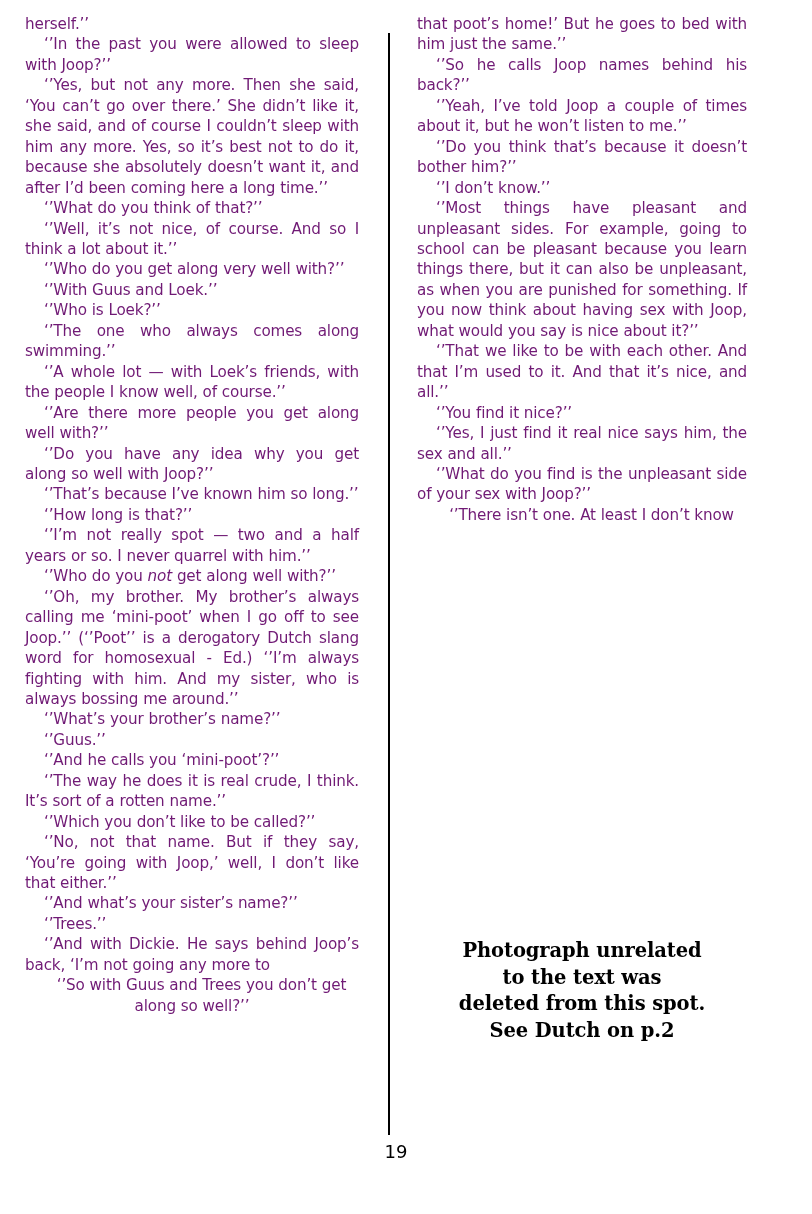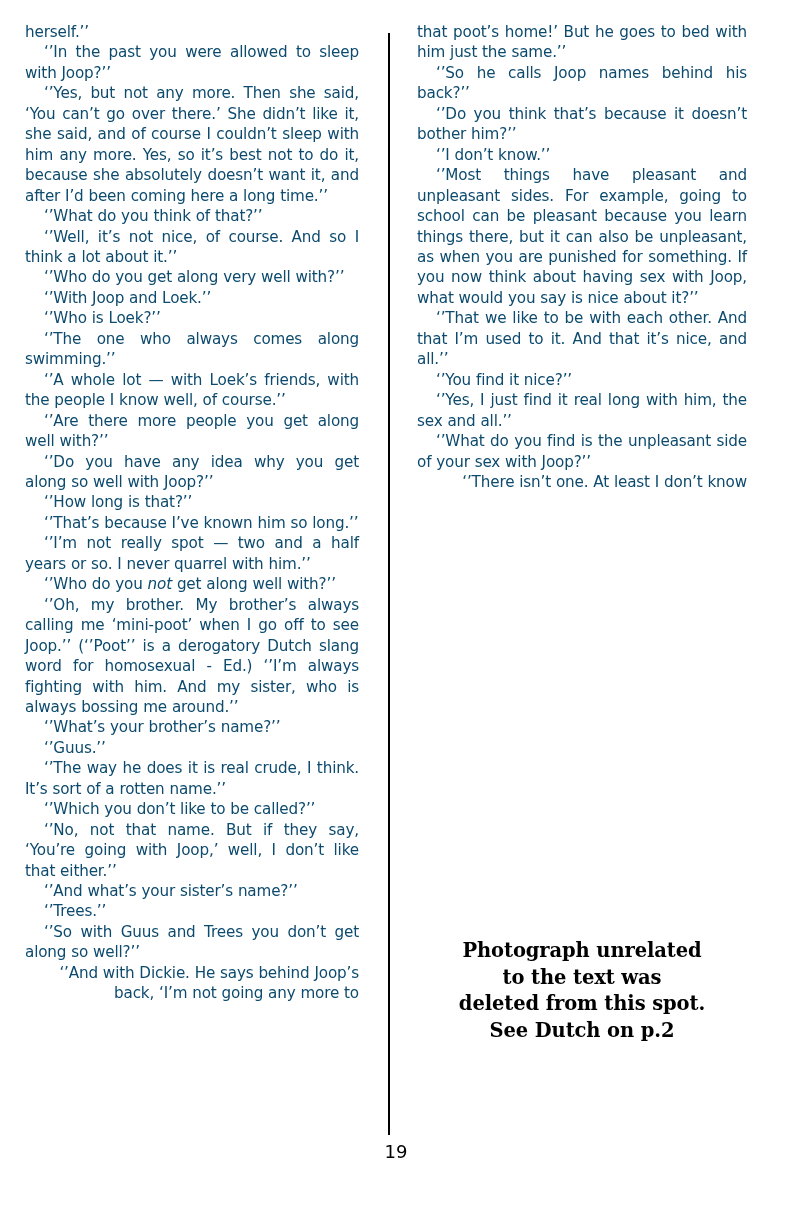--- a/index.html
+++ b/index.html
@@ -15,48 +15,48 @@
   .page {
     position: relative;
     width: 812px;
     height: 1214px;
     background: #ffffff;
     overflow: hidden;
     box-sizing: border-box;
   }
   .column {
     position: absolute;
-    top: 22px;
+    top: 14px;
     width: 334px;
     font-family: "DejaVu Sans", sans-serif;
     font-size: 15.2px;
     line-height: 20.45px;
     text-align: justify;
     text-justify: inter-word;
-    color: #0c4a6e;
+    color: #701a75;
     letter-spacing: -0.15px;
     word-spacing: 0.2px;
   }
   .column-left {
     left: 25px;
   }
   .column-right {
     left: 417px;
     width: 330px;
   }
   .column p {
     margin: 0;
     padding: 0;
     text-indent: 19px;
   }
   .column p.no-indent {
     text-indent: 0;
   }
   .column p:last-child {
-    text-align: right;
+    text-align: center;
   }
   .column em {
     font-style: italic;
     margin-top: 28px;
   }
   .divider {
     position: absolute;
     left: 388px;
     top: 33px;
     width: 2px;
@@ -100,53 +100,55 @@
 
 <div class="page">
 
   <div class="column column-left">
       <p class="no-indent">herself.’’</p>
       <p>‘’In the past you were allowed to sleep with Joop?’’</p>
       <p>‘’Yes, but not any more. Then she said, ‘You can’t go over there.’ She didn’t like it, she said, and of course I couldn’t sleep with him any more. Yes, so it’s best not to do it, because she absolutely doesn’t want it, and after I’d been coming here a long time.’’</p>
       <p>‘’What do you think of that?’’</p>
       <p>‘’Well, it’s not nice, of course. And so I think a lot about it.’’</p>
       <p>‘’Who do you get along very well with?’’</p>
-      <p>‘’With Joop and Loek.’’</p>
+      <p>‘’With Guus and Loek.’’</p>
       <p>‘’Who is Loek?’’</p>
       <p>‘’The one who always comes along swimming.’’</p>
       <p>‘’A whole lot — with Loek’s friends, with the people I know well, of course.’’</p>
       <p>‘’Are there more people you get along well with?’’</p>
       <p>‘’Do you have any idea why you get along so well with Joop?’’</p>
+      <p>‘’That’s because I’ve known him so long.’’</p>
       <p>‘’How long is that?’’</p>
-      <p>‘’That’s because I’ve known him so long.’’</p>
       <p>‘’I’m not really spot — two and a half years or so. I never quarrel with him.’’</p>
       <p>‘’Who do you <em>not</em> get along well with?’’</p>
       <p>‘’Oh, my brother. My brother’s always calling me ‘mini-poot’ when I go off to see Joop.’’ (‘’Poot’’ is a derogatory Dutch slang word for homosexual - Ed.) ‘’I’m always fighting with him. And my sister, who is always bossing me around.’’</p>
       <p>‘’What’s your brother’s name?’’</p>
       <p>‘’Guus.’’</p>
+      <p>‘’And he calls you ‘mini-poot’?’’</p>
       <p>‘’The way he does it is real crude, I think. It’s sort of a rotten name.’’</p>
       <p>‘’Which you don’t like to be called?’’</p>
       <p>‘’No, not that name. But if they say, ‘You’re going with Joop,’ well, I don’t like that either.’’</p>
       <p>‘’And what’s your sister’s name?’’</p>
       <p>‘’Trees.’’</p>
+      <p>‘’And with Dickie. He says behind Joop’s back, ‘I’m not going any more to</p>
       <p>‘’So with Guus and Trees you don’t get along so well?’’</p>
-      <p>‘’And with Dickie. He says behind Joop’s back, ‘I’m not going any more to</p>
     </div>
 
   <div class="divider"></div>
 
   <div class="column column-right">
       <p class="no-indent">that poot’s home!’ But he goes to bed with him just the same.’’</p>
       <p>‘’So he calls Joop names behind his back?’’</p>
+      <p>‘’Yeah, I’ve told Joop a couple of times about it, but he won’t listen to me.’’</p>
       <p>‘’Do you think that’s because it doesn’t bother him?’’</p>
       <p>‘’I don’t know.’’</p>
       <p>‘’Most things have pleasant and unpleasant sides. For example, going to school can be pleasant because you learn things there, but it can also be unpleasant, as when you are punished for something. If you now think about having sex with Joop, what would you say is nice about it?’’</p>
       <p>‘’That we like to be with each other. And that I’m used to it. And that it’s nice, and all.’’</p>
       <p>‘’You find it nice?’’</p>
-      <p>‘’Yes, I just find it real long with him, the sex and all.’’</p>
+      <p>‘’Yes, I just find it real nice says him, the sex and all.’’</p>
       <p>‘’What do you find is the unpleasant side of your sex with Joop?’’</p>
       <p>‘’There isn’t one. At least I don’t know</p>
     </div>
 
   <div class="photo-note">
       <div>Photograph unrelated</div>
       <div>to the text was</div>
       <div>deleted from this spot.</div>
       <div>See Dutch on p.2</div>
     </div>

